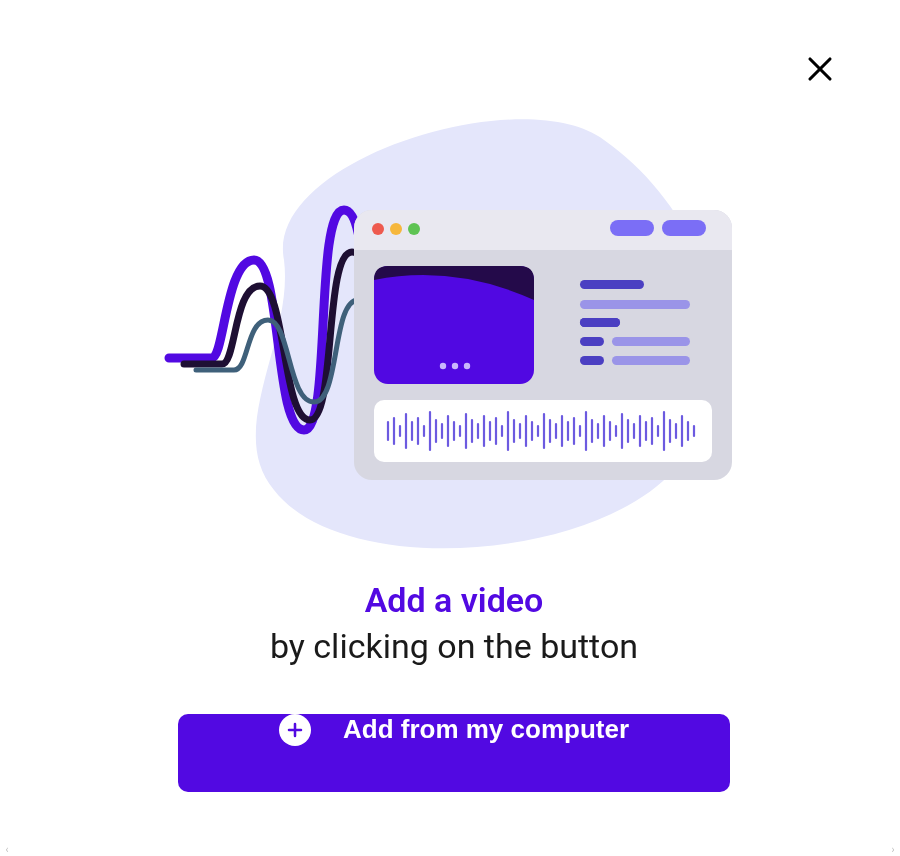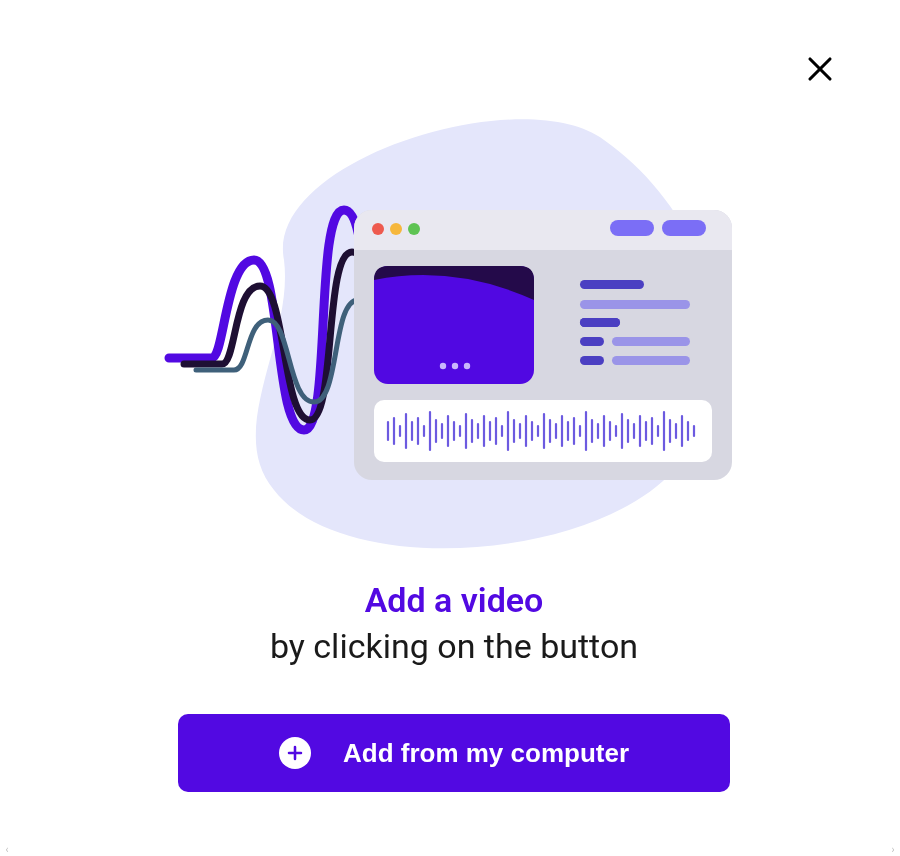--- a/index.html
+++ b/index.html
@@ -5,21 +5,21 @@
   * { box-sizing: border-box; margin: 0; padding: 0; }
   html, body { width: 900px; height: 856px; background: #ffffff; font-family: -apple-system, BlinkMacSystemFont, "Segoe UI", Roboto, Helvetica, Arial, sans-serif; overflow: hidden; }
   .modal { position: relative; width: 100%; height: 100%; }
   .close-btn { position: absolute; top: 50px; right: 60px; width: 40px; height: 40px; display: flex; align-items: center; justify-content: center; cursor: pointer; background: none; border: none; }
   .close-btn svg { width: 30px; height: 30px; }
   .content { display: flex; flex-direction: column; align-items: center; padding-top: 100px; margin-left: 8px; }
   .illustration { width: 580px; height: 460px; position: relative; }
   .headline { margin-top: 20px; text-align: center; }
   .headline-primary { color: #5209E2; font-size: 34px; font-weight: 600; }
   .headline-secondary { color: #1a1a1a; font-size: 34px; font-weight: 400; margin-top: 6px; }
-  .add-btn { margin-top: 48px; width: 552px; height: 78px; background: #5209E2; color: #ffffff; border: none; border-radius: 10px; display: flex; align-items: center; justify-content: center; gap: 32px; font-size: 26px; font-weight: 600; cursor: pointer; }
+  .add-btn { margin-top: 48px; width: 552px; height: 78px; background: #5209E2; color: #ffffff; border: none; border-radius: 10px; display: flex; justify-content: center; gap: 32px; font-size: 26px; font-weight: 600; cursor: pointer; }
   .plus-circle { width: 32px; height: 32px; border-radius: 50%; background: #ffffff; display: flex; align-items: center; justify-content: center; }
   .plus-circle svg { width: 18px; height: 18px; }
   .scrollbar { position: absolute; bottom: 0; height: 14px; display: flex; align-items: center; justify-content: center; }
   .scroll-left { left: 0; width: 14px; }
   .scroll-right { right: 0; width: 14px; }
   .scroll-arrow { color: #bdbdbd; font-size: 10px; }
 </style>
 </head>
 <body>
 

